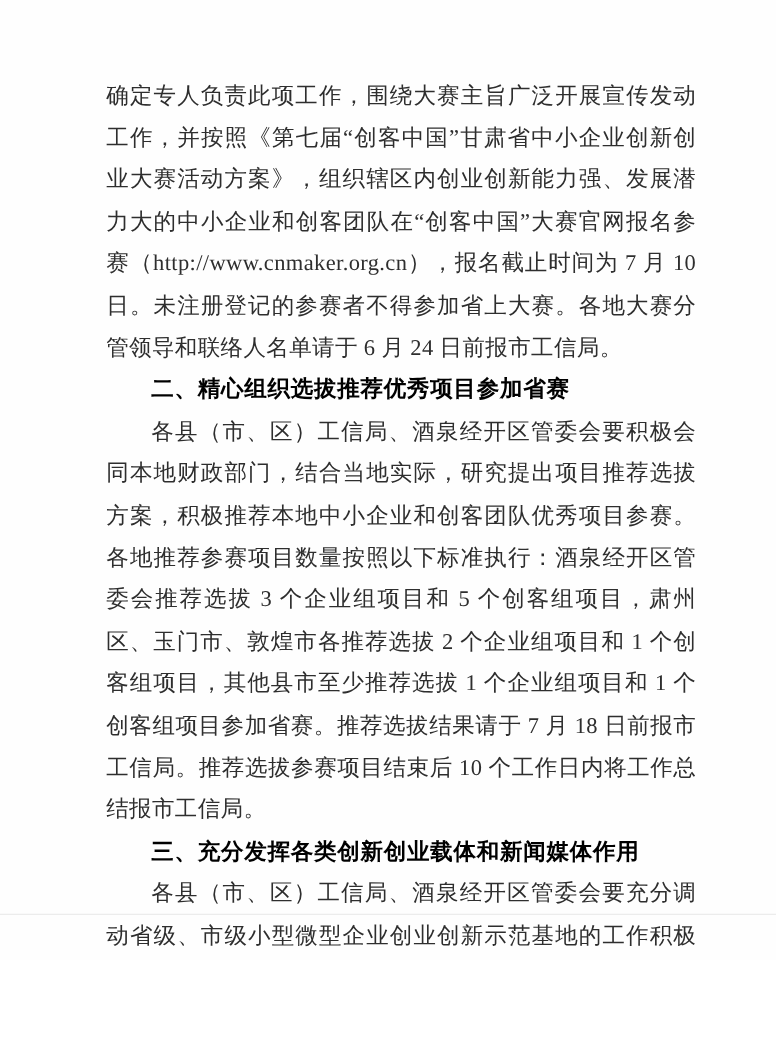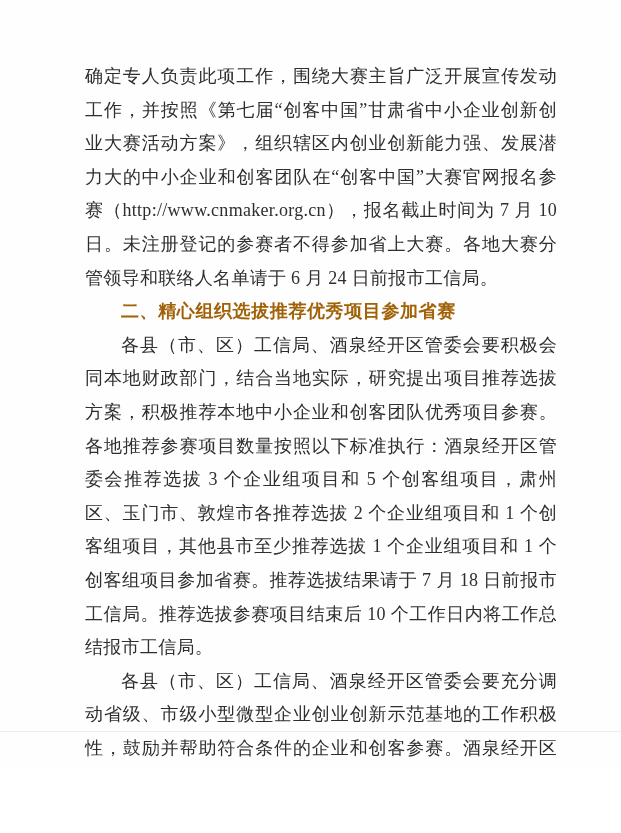--- a/index.html
+++ b/index.html
@@ -35,21 +35,21 @@
   .para {
     text-indent: 2em;
   }
   .para.no-indent {
     text-indent: 0;
   }
   .heading {
     text-indent: 2em;
     font-size: 18px;
     font-weight: bold;
-    color: #a16207;
+    color: #000000;
     font-family: Liberation Serif, serif;
     letter-spacing: 0.6px;
     text-align: left;
   }
   .page-number {
     position: absolute;
     left: 86px;
     top: 810px;
     font-size: 12px;
     letter-spacing: 3px;
@@ -76,20 +76,21 @@
 </style>
 </head>
 <body>
 
 <div class="page">
 
   <div class="doc-body">
     <p class="para no-indent">确定专人负责此项工作，围绕大赛主旨广泛开展宣传发动工作，并按照《第七届“创客中国”甘肃省中小企业创新创业大赛活动方案》，组织辖区内创业创新能力强、发展潜力大的中小企业和创客团队在“创客中国”大赛官网报名参赛（http://www.cnmaker.org.cn），报名截止时间为 7 月 10 日。未注册登记的参赛者不得参加省上大赛。各地大赛分管领导和联络人名单请于 6 月 24 日前报市工信局。</p>
     <h3 class="heading">二、精心组织选拔推荐优秀项目参加省赛</h3>
     <p class="para">各县（市、区）工信局、酒泉经开区管委会要积极会同本地财政部门，结合当地实际，研究提出项目推荐选拔方案，积极推荐本地中小企业和创客团队优秀项目参赛。各地推荐参赛项目数量按照以下标准执行：酒泉经开区管委会推荐选拔 3 个企业组项目和 5 个创客组项目，肃州区、玉门市、敦煌市各推荐选拔 2 个企业组项目和 1 个创客组项目，其他县市至少推荐选拔 1 个企业组项目和 1 个创客组项目参加省赛。推荐选拔结果请于 7 月 18 日前报市工信局。推荐选拔参赛项目结束后 10 个工作日内将工作总结报市工信局。</p>
+    <h3 class="heading">三、充分发挥各类创新创业载体和新闻媒体作用</h3>
     <p class="para">各县（市、区）工信局、酒泉经开区管委会要充分调动省级、市级小型微型企业创业创新示范基地的工作积极性，鼓励并帮助符合条件的企业和创客参赛。酒泉经开区要认真组织大中小企业融通型特色载体内企业和创客积极参加大</p>
   </div>
 
   <div class="scan-line"></div>
 
   <div class="page-number">-2-</div>
 
   <div class="scan-mark"></div>
 
 </div>

